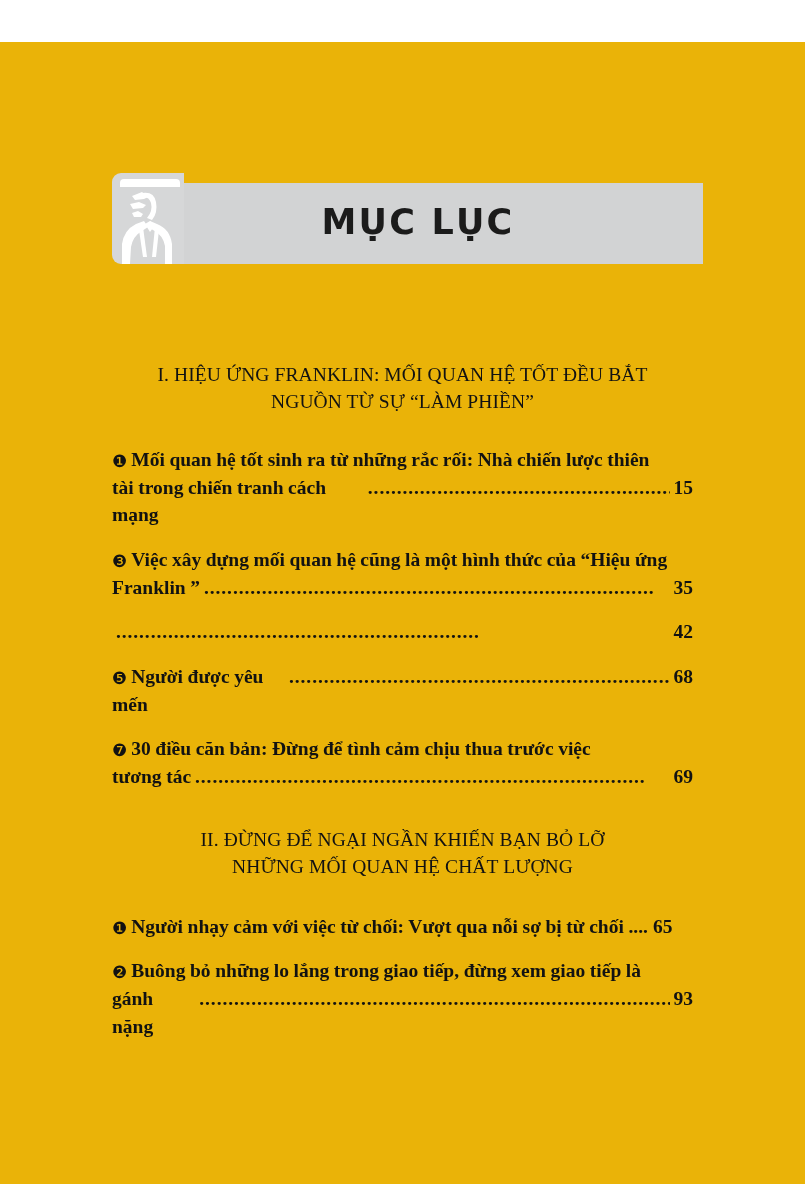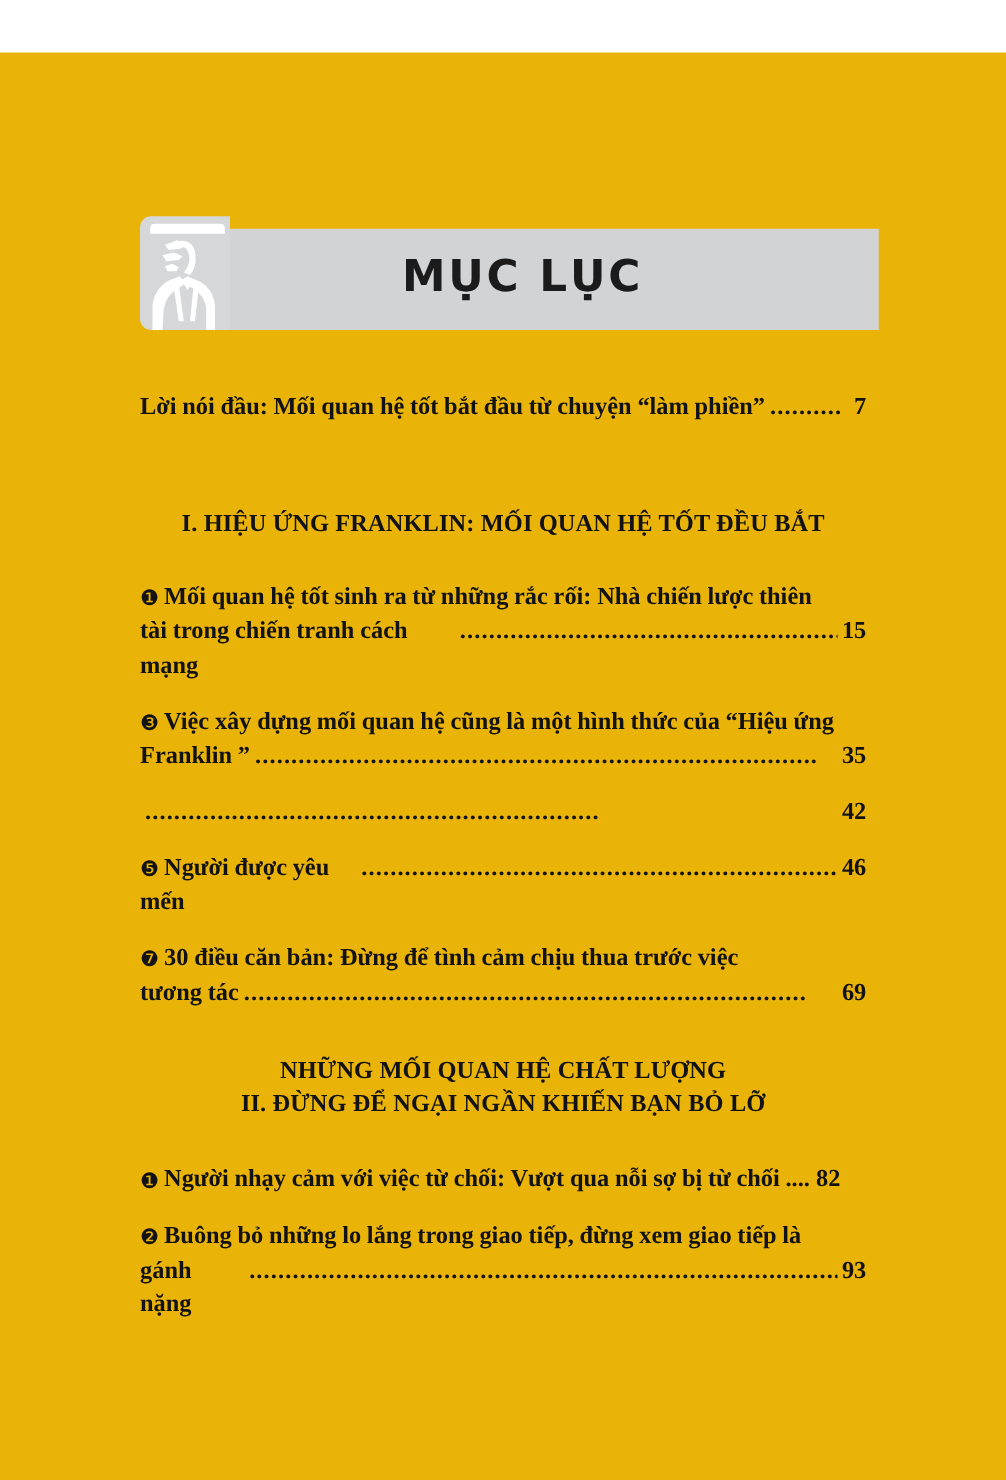--- a/index.html
+++ b/index.html
@@ -123,21 +123,21 @@
     margin: 0 4px 0 4px;
   }
   .line-row .pagenum {
     flex: 0 0 auto;
     white-space: nowrap;
   }
 
   .section-heading {
     text-align: center;
     font-size: 19.5px;
-    font-weight: 700;
+    font-weight: 400;
     line-height: 1.38;
     margin: 32px 0 30px 0;
     letter-spacing: 0.1px;
   }
 
   .gap-after-preface { height: 18px; }
 </style>
 </head>
 <body>
 
@@ -170,32 +170,26 @@
           <path d="M47 57 l-4 -3 l-3 30 l4 0 z"></path>
         </g>
       </svg>
     </div>
 
     <div class="header-title">MỤC LỤC</div>
   </div>
 
   <div class="toc">
 
-    <div class="entry">
-      <div class="line-row">
-        <span>Lời nói đầu: Mối quan hệ tốt bắt đầu từ chuyện “làm phiền”</span>
-        <span class="fill">..........</span>
-        <span class="pagenum">7</span>
-      </div>
-    </div>
 
     <div class="gap-after-preface"></div>
 
     <div class="section-heading">
       <div>I. HIỆU ỨNG FRANKLIN: MỐI QUAN HỆ TỐT ĐỀU BẮT</div>
+      <div>NGUỒN TỪ SỰ “LÀM PHIỀN”</div>
     </div>
 
     <div class="entry">
       <div><span class="marker">❶</span><span>Mối quan hệ tốt sinh ra từ những rắc rối: Nhà chiến lược thiên</span></div>
       <div class="line-row">
         <span>tài trong chiến tranh cách mạng</span>
         <span class="fill">.......................................................</span>
         <span class="pagenum">15</span>
       </div>
     </div>
@@ -214,43 +208,43 @@
       <div class="line-row">
         <span class="fill">...............................................................</span>
         <span class="pagenum">42</span>
       </div>
     </div>
 
     <div class="entry">
       <div class="line-row">
         <span><span class="marker">❺</span><span>Người được yêu mến</span></span>
         <span class="fill">.........................................................................</span>
-        <span class="pagenum">46</span>
+        <span class="pagenum">68</span>
       </div>
     </div>
 
 
     <div class="entry">
       <div><span class="marker">❼</span><span>30 điều căn bản: Đừng để tình cảm chịu thua trước việc</span></div>
       <div class="line-row">
         <span>tương tác</span>
         <span class="fill">..............................................................................</span>
         <span class="pagenum">69</span>
       </div>
     </div>
 
     <div class="section-heading" style="margin-top:36px;margin-bottom:32px">
+      <div>II. ĐỪNG ĐỂ NGẠI NGẦN KHIẾN BẠN BỎ LỠ</div>
       <div>NHỮNG MỐI QUAN HỆ CHẤT LƯỢNG</div>
-      <div>II. ĐỪNG ĐỂ NGẠI NGẦN KHIẾN BẠN BỎ LỠ</div>
     </div>
 
     <div class="entry">
       <div class="line-row">
         <span><span class="marker">❶</span><span>Người nhạy cảm với việc từ chối: Vượt qua nỗi sợ bị từ chối ....</span></span>
-        <span class="pagenum" style="margin-left:5px">82</span>
+        <span class="pagenum" style="margin-left:5px">65</span>
       </div>
     </div>
 
     <div class="entry">
       <div><span class="marker">❷</span><span>Buông bỏ những lo lắng trong giao tiếp, đừng xem giao tiếp là</span></div>
       <div class="line-row">
         <span>gánh nặng</span>
         <span class="fill">.....................................................................................</span>
         <span class="pagenum">93</span>
       </div>

